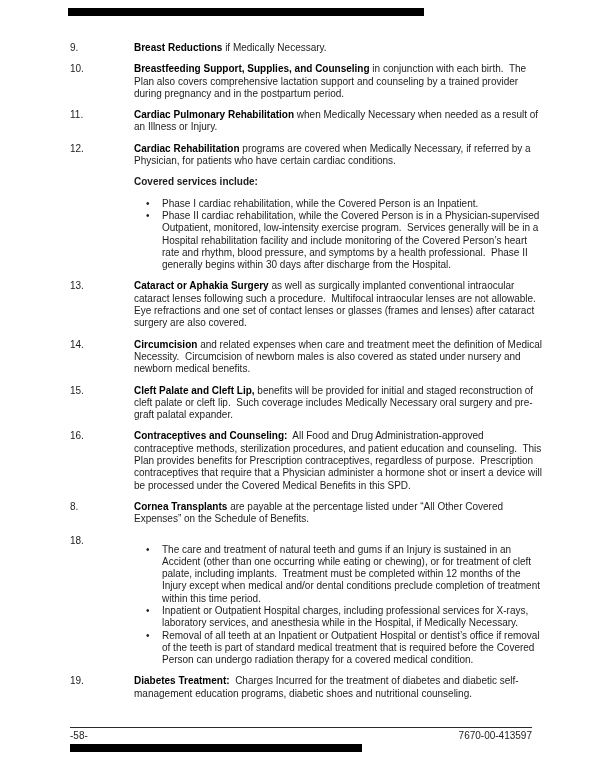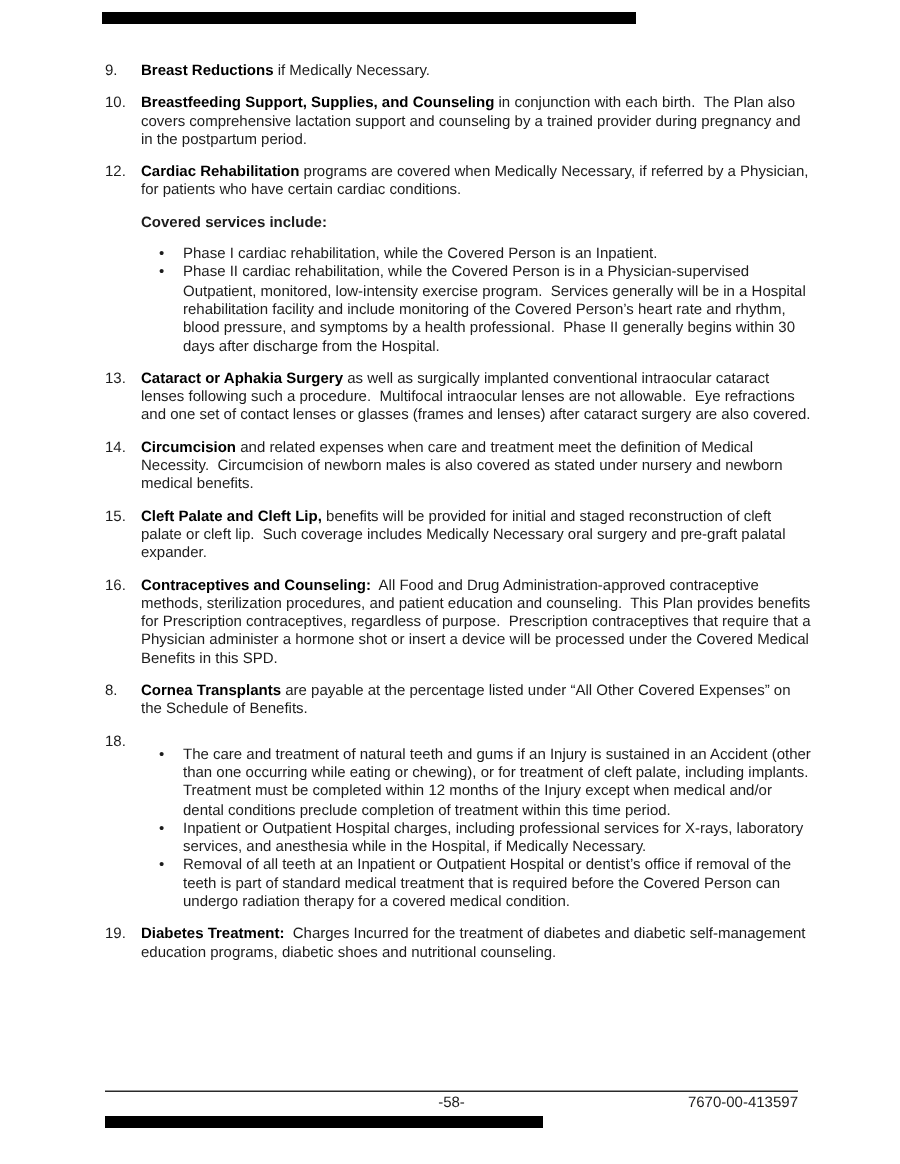--- a/index.html
+++ b/index.html
@@ -21,21 +21,21 @@
   .redaction.top { left: 68px; top: 8px; width: 356px; height: 8px; }
   .redaction.bottom { left: 70px; top: 744px; width: 292px; height: 8px; }
   .content {
     position: absolute;
     left: 70px;
     top: 42px;
     width: 472px;
   }
   .item { display: flex; margin-bottom: 9px; }
   .num { width: 24px; flex-shrink: 0; }
-  .body { flex: 1; min-width: 0; }
+  .body { flex: 1; min-width: 0; margin-left: 40px; }
   p { margin: 0; white-space: pre-wrap; }
   .b { font-weight: bold; color: #000000; }
   .sub { margin-top: 9px; font-weight: bold; }
   ul.bullets { margin: 9px 0 0 0; padding: 0; list-style: none; }
   ul.bullets li { position: relative; padding-left: 28px; white-space: pre-wrap; }
   ul.bullets li .dot { position: absolute; left: 12px; top: 0; }
   .footer-rule {
     position: absolute;
     left: 70px;
     top: 727px;
@@ -46,21 +46,21 @@
   .footer-row {
     position: absolute;
     left: 70px;
     top: 730px;
     width: 462px;
     height: 14px;
   }
   .footer-row .pagenum {
     position: absolute;
     left: 0; right: 0;
-    text-align: center;
+    text-align: left;
   }
   .footer-row .docnum {
     position: absolute;
     right: 0;
     text-align: left;
   }
 </style>
 </head>
 <body>
 
@@ -77,20 +77,26 @@
       </div>
     </section>
 
     <section class="item">
       <div class="num">10.</div>
       <div class="body">
         <p><span class="b">Breastfeeding Support, Supplies, and Counseling</span><span> in conjunction with each birth.  The Plan also covers comprehensive lactation support and counseling by a trained provider during pregnancy and in the postpartum period.</span></p>
       </div>
     </section>
 
+    <section class="item">
+      <div class="num">11.</div>
+      <div class="body">
+        <p><span class="b">Cardiac Pulmonary Rehabilitation</span><span> when Medically Necessary when needed as a result of an Illness or Injury.</span></p>
+      </div>
+    </section>
 
     <section class="item">
       <div class="num">12.</div>
       <div class="body">
         <p><span class="b">Cardiac Rehabilitation</span><span> programs are covered when Medically Necessary, if referred by a Physician, for patients who have certain cardiac conditions.</span></p>
         <p class="sub">Covered services include:</p>
         <ul class="bullets">
           <li><span class="dot">•</span><span>Phase I cardiac rehabilitation, while the Covered Person is an Inpatient.</span></li>
           <li><span class="dot">•</span><span>Phase II cardiac rehabilitation, while the Covered Person is in a Physician-supervised Outpatient, monitored, low-intensity exercise program.  Services generally will be in a Hospital rehabilitation facility and include monitoring of the Covered Person’s heart rate and rhythm, blood pressure, and symptoms by a health professional.  Phase II generally begins within 30 days after discharge from the Hospital.</span></li>
         </ul>

